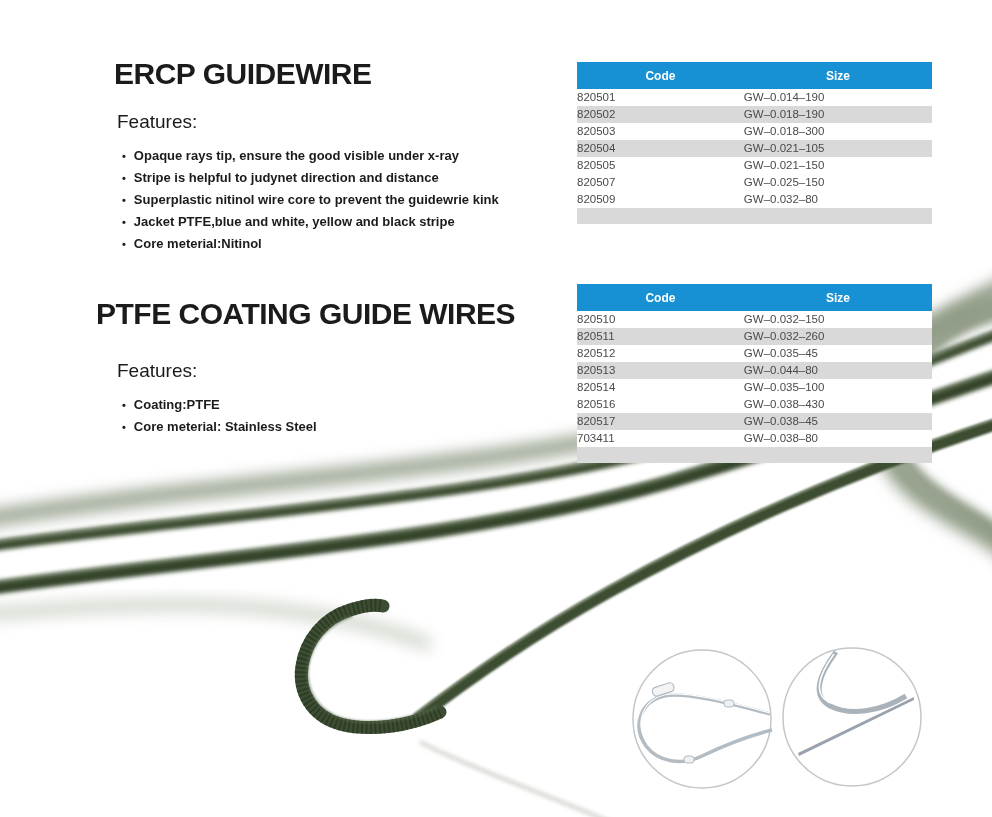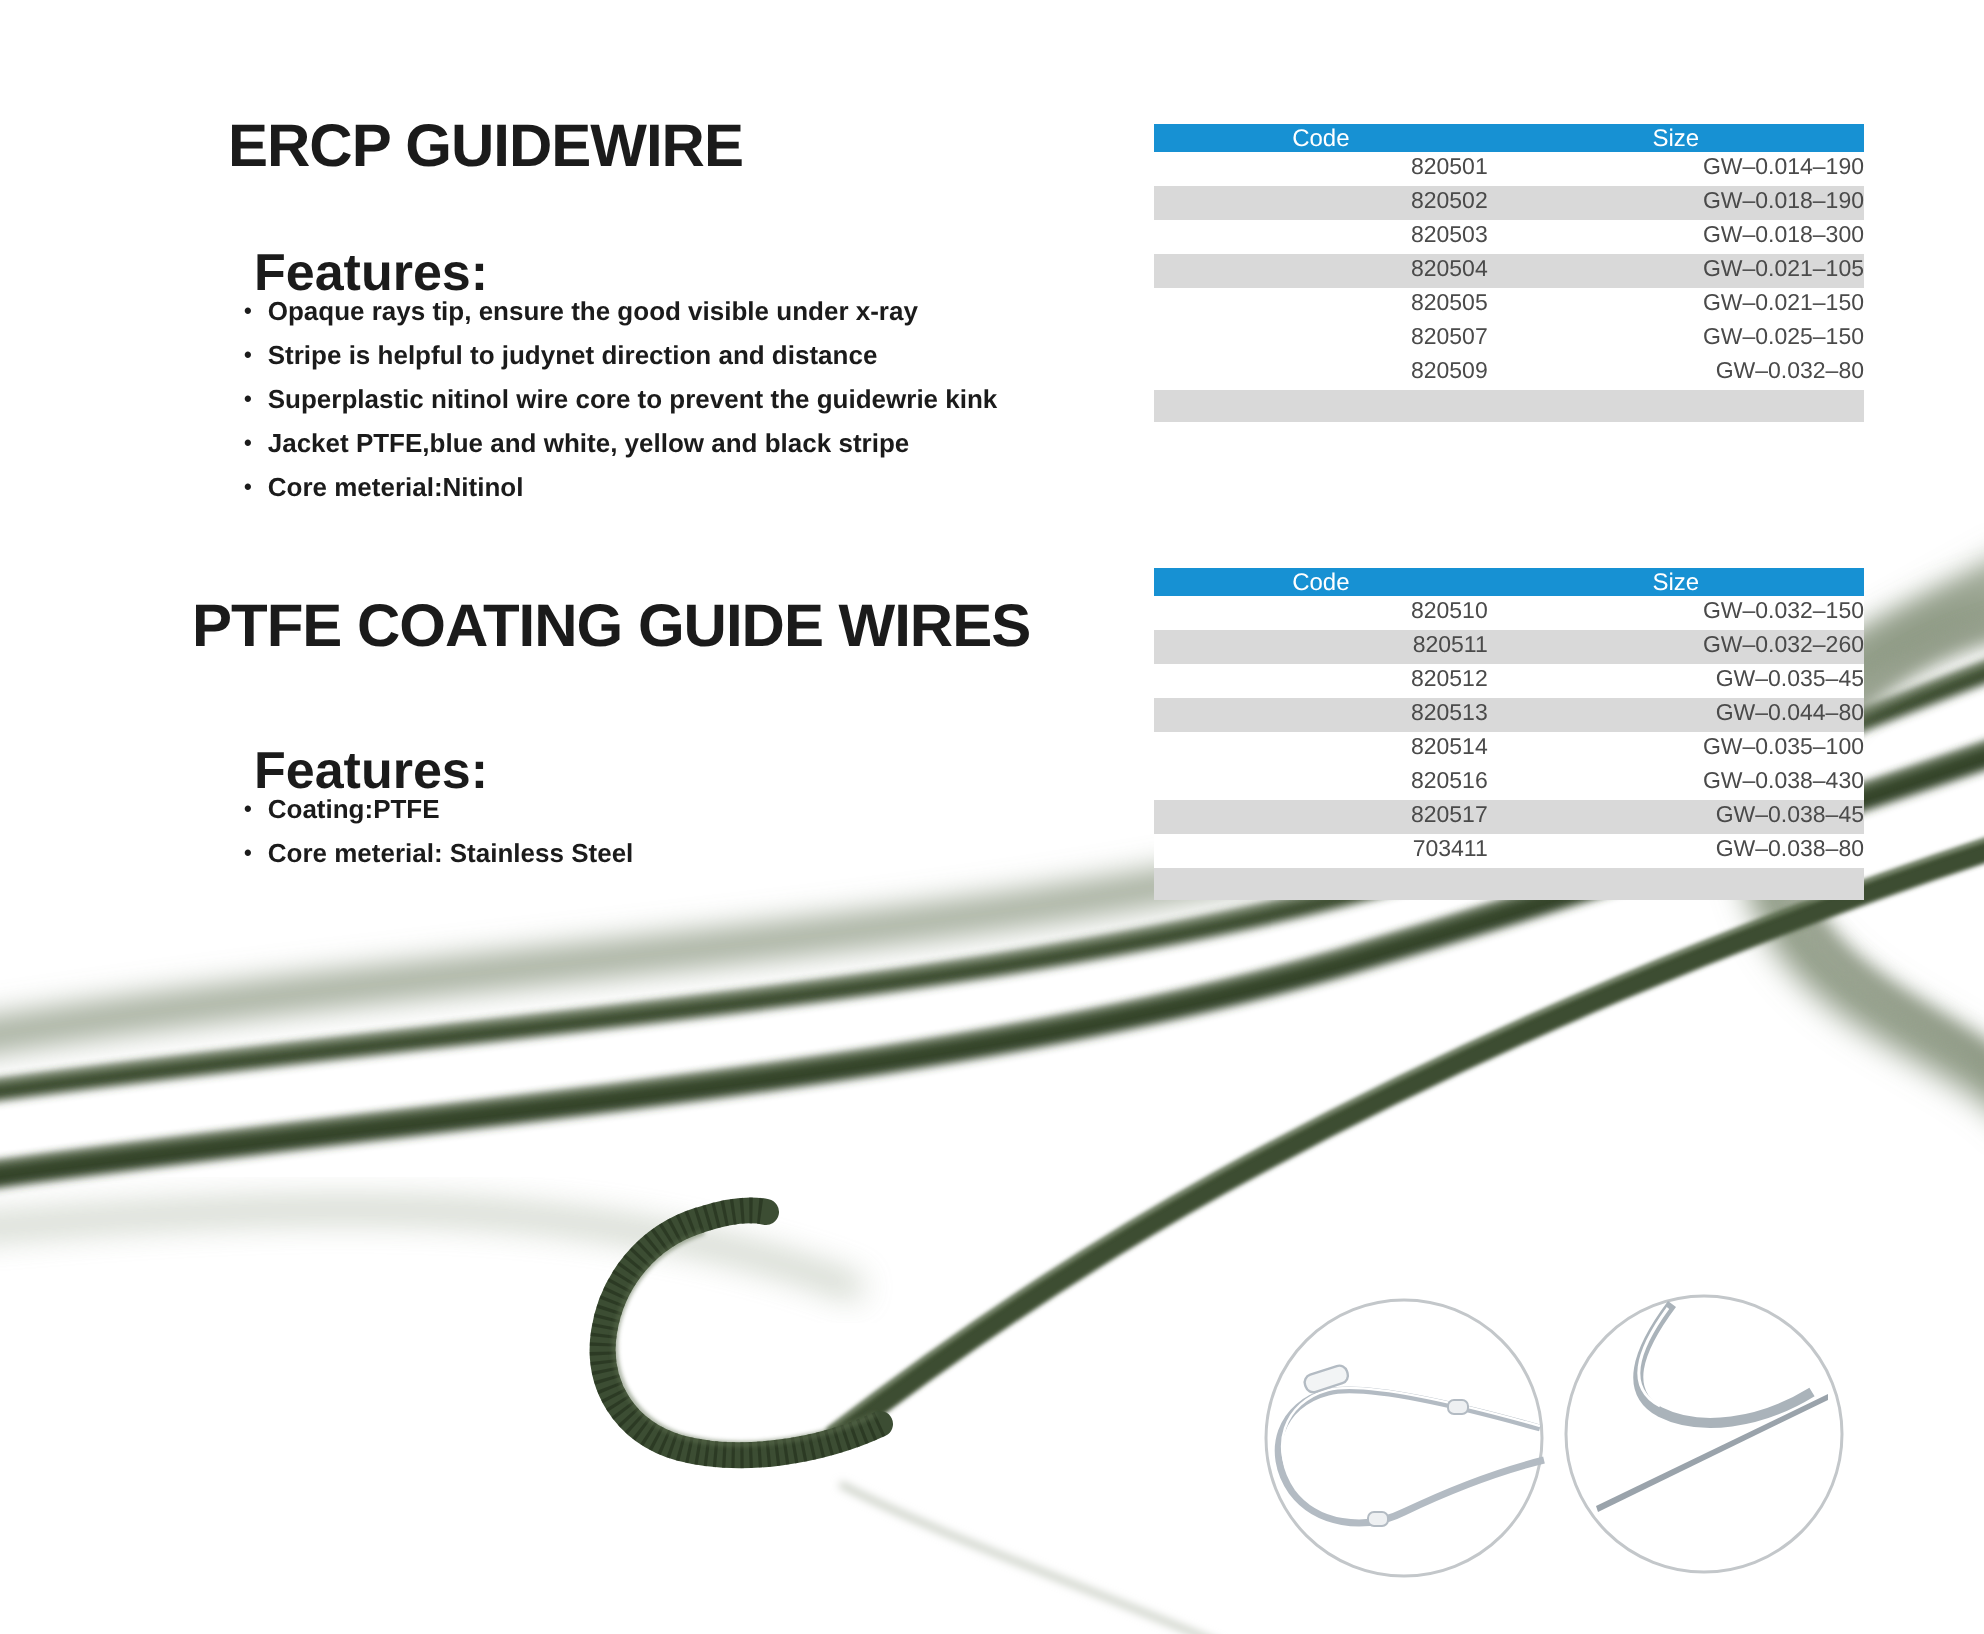--- a/index.html
+++ b/index.html
@@ -20,22 +20,22 @@
   
   .title{
     position:absolute;margin:0;z-index:2;
     font-size:30px;font-weight:bold;letter-spacing:-0.5px;
     color:var(--heading-text,#1b1b1b);
     white-space:nowrap;
   }
   .t1{left:114px;top:57px;}
   .t2{left:96px;top:297px;}
   .features-h{
-    position:absolute;margin:10px;z-index:2;
-    font-size:26px;font-weight:bold;
+    position:absolute;margin:0;z-index:2;
+    font-size:19px;font-weight:normal;
     color:var(--heading-text,#1b1b1b);
   }
   .f1{left:117px;top:111px;}
   .f2{left:117px;top:360px;}
   .features{
     position:absolute;z-index:2;
     list-style:none;margin:0;padding:0;
     font-size:13px;font-weight:bold;color:var(--heading-text,#1b1b1b);
   }
   .l1{left:122px;top:145px;}
@@ -49,25 +49,25 @@
     border-collapse:collapse;table-layout:fixed;
     background:#ffffff;
   }
   .pt1{top:62px;}
   .pt2{top:284px;}
   .ptable col.c1{width:47%;}
   .ptable col.c2{width:53%;}
   .ptable th{
     background:var(--table-header-bg,#1791d3);
     color:var(--table-header-text,#ffffff);
-    font-weight:normal;font-size:12px;height:14px;padding:0;text-align:center;
+    font-weight:bold;font-size:12px;height:27px;padding:0;text-align:center;
   }
   .ptable td{
     font-size:11.5px;color:var(--table-text,#4a4a4a);
-    text-align:right;height:17px;padding:0;line-height:17px;
+    text-align:left;height:17px;padding:0;line-height:17px;
     background:#ffffff;white-space:nowrap;
   }
   .ptable tr.stripe td{background:var(--row-stripe,#d9d9d9);margin-left:24px;}
   .ptable tr.empty td{height:16px;line-height:16px;}
 </style>
 </head>
 <body>
 
 <div class="canvas">
 

